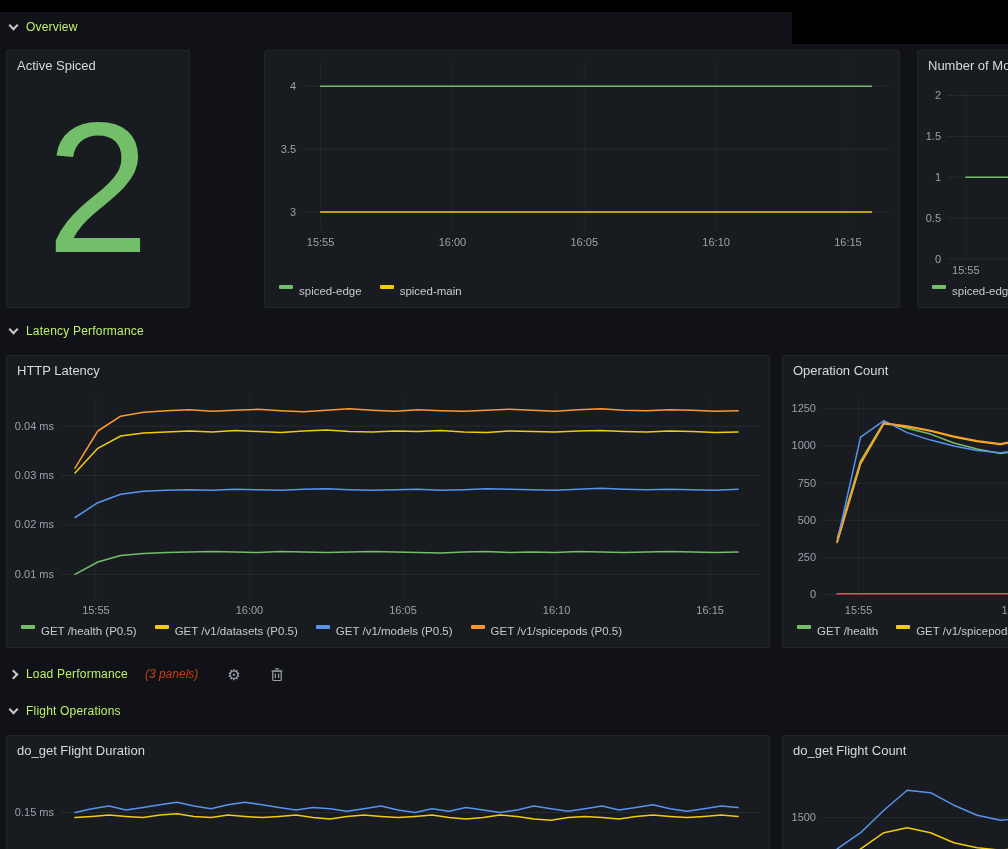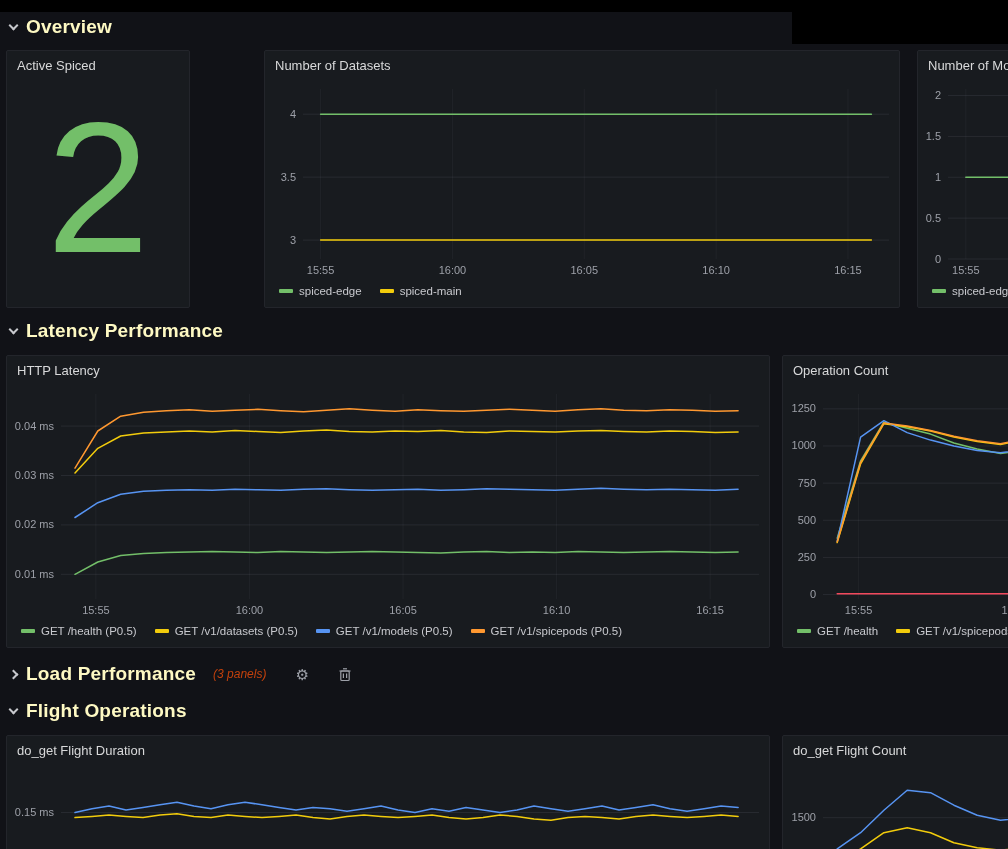--- a/index.html
+++ b/index.html
@@ -3,36 +3,36 @@
 <meta charset="utf-8">
 <style>
   *{margin:0;padding:0;box-sizing:border-box}
   html,body{width:1008px;height:849px;overflow:hidden;background:#111217;
     font-family:"Liberation Sans",sans-serif}
   .screen{position:relative;width:1008px;height:849px;background:#111217;overflow:hidden}
   .strip-top{position:absolute;left:0;top:0;width:1008px;height:12px;background:#000}
   .strip-corner{position:absolute;left:792px;top:0;width:216px;height:44px;background:#000}
 
   .sec-header{position:absolute;display:flex;align-items:center;gap:9px;height:24px;cursor:pointer}
-  .sec-title{font-size:19px;font-weight:700;color:#fef9c3;letter-spacing:.2px}
+  .sec-title{font-size:12px;font-weight:400;color:#bef264;letter-spacing:.2px}
   .sec-meta{font-size:12px;font-style:italic;color:#c2410c;margin-left:8px}
   .chev{width:7px;height:7px;border-right:2px solid #c7c8cd;border-bottom:2px solid #c7c8cd;display:inline-block}
   .chev.down{transform:rotate(45deg);margin-top:-4px}
   .chev.right{transform:rotate(-45deg)}
   .hdr-icon{color:#9da0a8;margin-left:20px;display:inline-flex;align-items:center;font-size:15px;line-height:1;cursor:pointer}
   .hdr-icon svg{display:block}
 
   .panel{position:absolute;background:#181b1f;border:1px solid #23252b;border-radius:2px;
     display:flex;flex-direction:column;overflow:hidden}
   .panel-title{height:28px;padding:7px 10px 0;font-size:13px;font-weight:500;color:#d8d9da;
     white-space:nowrap;overflow:hidden;cursor:pointer}
   .chart{flex:1;position:relative;overflow:hidden}
   .legend{height:26px;display:flex;align-items:center;gap:18px;padding:0 0 6px 14px;
     white-space:nowrap;overflow:hidden}
-  .legend-item{display:inline-flex;align-items:center;gap:6px;font-size:11.5px;color:#c8c9ce;cursor:pointer}
+  .legend-item{display:inline-flex;align-items:flex-start;gap:6px;font-size:11.5px;color:#c8c9ce;cursor:pointer}
   .legend-swatch{width:14px;height:4px;border-radius:1px;display:inline-block;flex:none}
   .stat-value{flex:1;display:flex;align-items:center;justify-content:center;
     font-size:185px;font-weight:500;color:#73bf69;line-height:1;padding-bottom:10px}
   svg text.tick{fill:#9da0a8;font-size:11px;font-family:"Liberation Sans",sans-serif}
 </style>
 </head>
 <body>
 
 <div class="screen">
 
@@ -43,21 +43,20 @@
     <span class="chev down"></span>
     <span class="sec-title">Overview</span>
   </div>
 
   <section class="panel" style="left:6px;top:50px;width:184px;height:258px">
     <div class="panel-title">Active Spiced</div>
     <div class="stat-value">2</div>
   </section>
 
   <section class="panel" style="left:264px;top:50px;width:636px;height:258px">
-    <div class="panel-title">Number of Datasets</div>
     <div class="chart"><svg width="634" height="202">
           <line x1="38" y1="161.11111111111111" x2="624" y2="161.11111111111111" stroke="rgba(204,204,220,0.09)" stroke-width="1"></line>
           <text x="31" y="164.61111111111111" text-anchor="end" class="tick">3</text>
           <line x1="38" y1="98.14814814814817" x2="624" y2="98.14814814814817" stroke="rgba(204,204,220,0.09)" stroke-width="1"></line>
           <text x="31" y="101.64814814814817" text-anchor="end" class="tick">3.5</text>
           <line x1="38" y1="35.185185185185205" x2="624" y2="35.185185185185205" stroke="rgba(204,204,220,0.09)" stroke-width="1"></line>
           <text x="31" y="38.685185185185205" text-anchor="end" class="tick">4</text>
           <line x1="55.58" y1="10" x2="55.58" y2="180" stroke="rgba(204,204,220,0.05)" stroke-width="1"></line>
           <text x="55.58" y="195" text-anchor="middle" class="tick">15:55</text>
           <line x1="187.43" y1="10" x2="187.43" y2="180" stroke="rgba(204,204,220,0.05)" stroke-width="1"></line>

